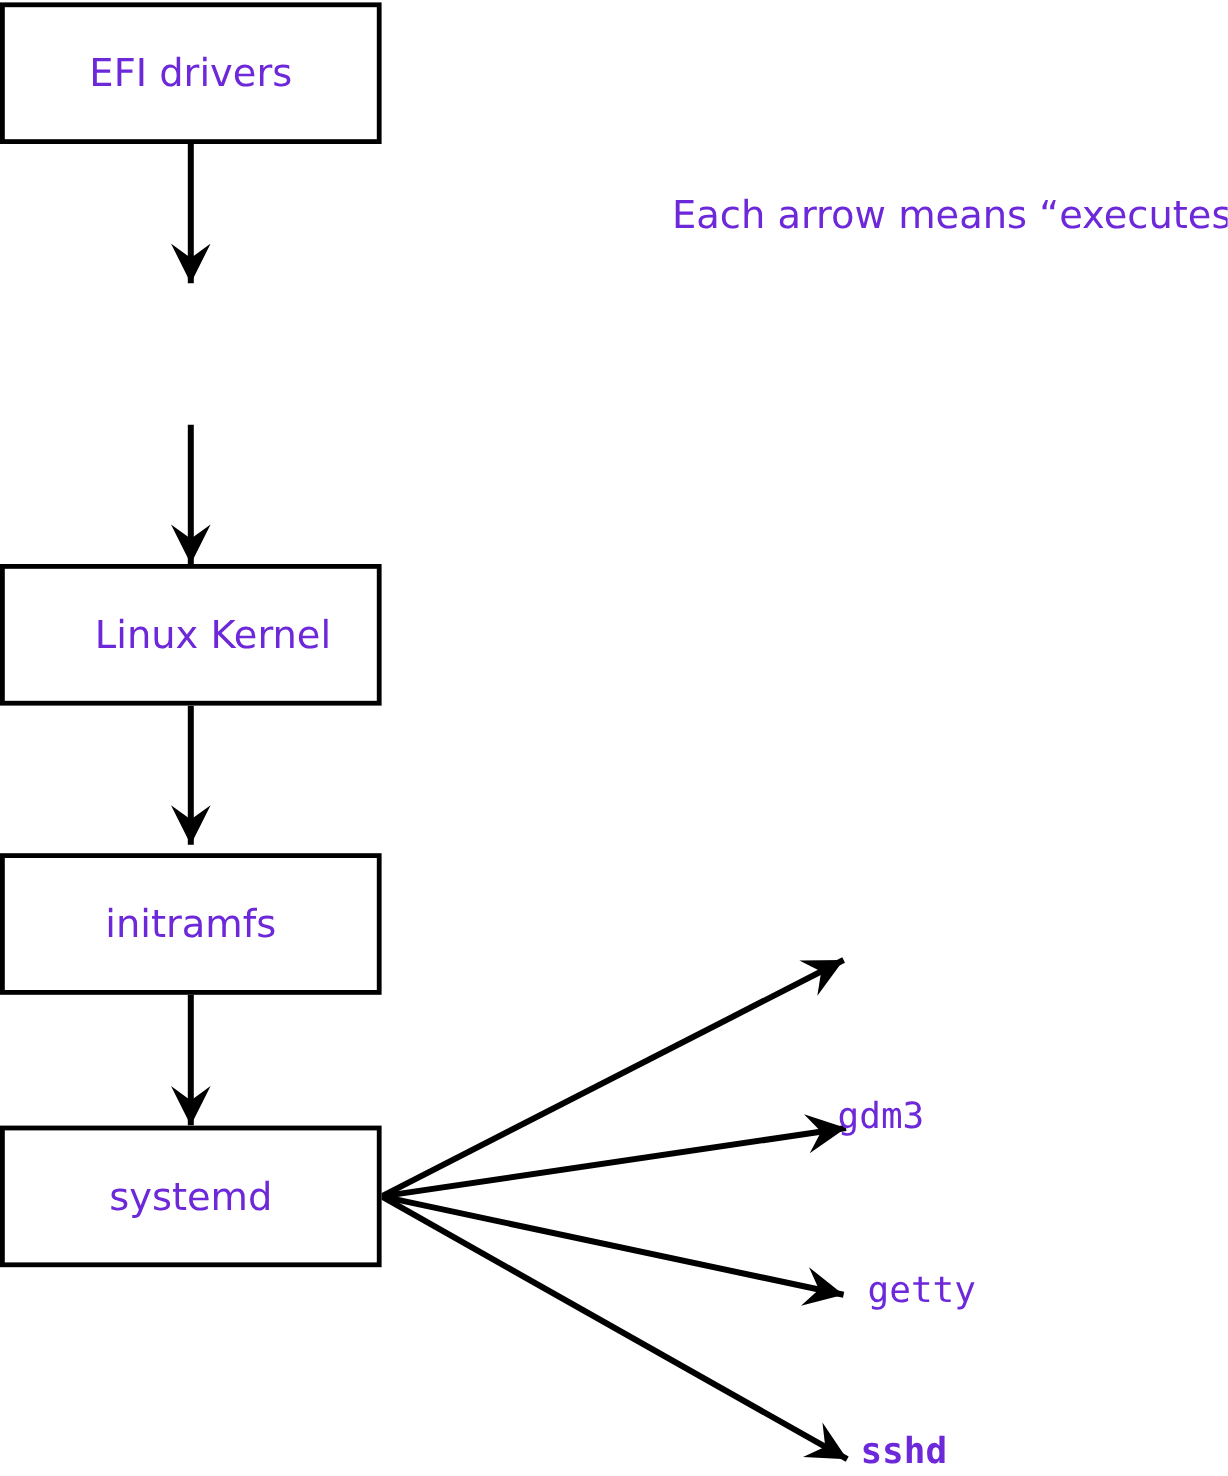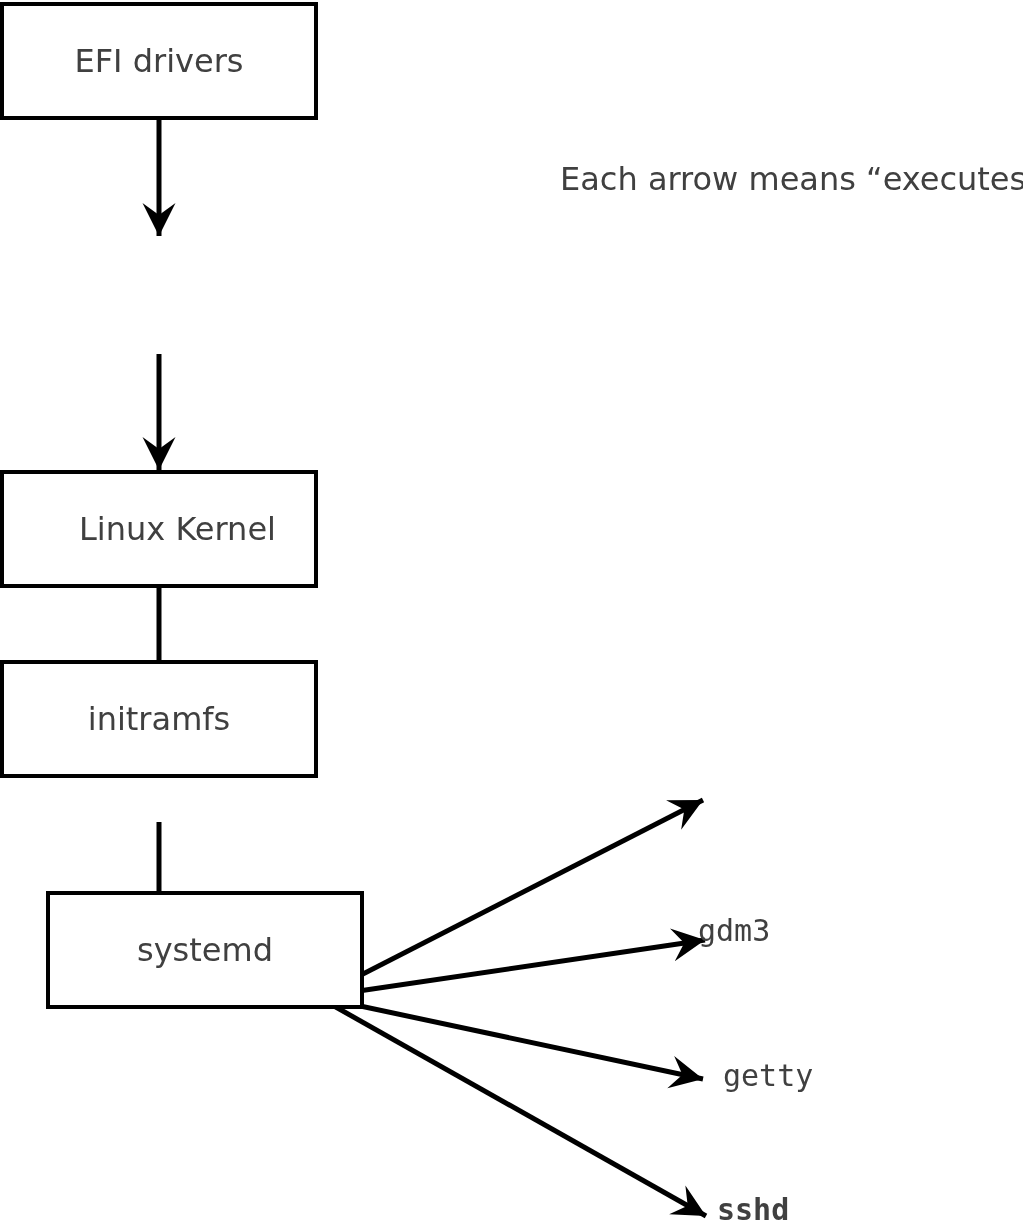--- a/index.html
+++ b/index.html
@@ -1,21 +1,21 @@
 <!DOCTYPE html>
 <html><head>
 <meta charset="utf-8">
 <style>
   html, body { margin: 0; padding: 0; }
   .stage {
     position: relative;
     width: 1023px;
     height: 1230px;
     background: #ffffff;
-    color: #404040;
+    color: #6d28d9;
     font-family: "DejaVu Sans", sans-serif;
     overflow: hidden;
   }
   .arrows {
     position: absolute;
     left: 0; top: 0;
     width: 1023px; height: 1230px;
   }
   .arrows line {
     stroke: #000000;
@@ -50,22 +50,22 @@
     position: absolute;
     left: 560px;
     top: 160px;
     font-size: 32px;
     line-height: 38px;
     white-space: nowrap;
   }
   .box-1 { top: 2px; }
   .box-2 { top: 236px; }
   .box-3 { top: 470px; padding-left: 37px; }
-  .box-4 { top: 660px; }
-  .box-5 { top: 891px; margin-left: 46px; }
+  .box-4 { top: 711px; }
+  .box-5 { top: 938px; }
   .proc-1 { left: 725px; top: 774px; }
   .proc-2 { left: 698px; top: 912px; }
   .proc-3 { left: 723px; top: 1057px; }
   .proc-4 { left: 717px; top: 1191px; font-weight: bold; }
 </style>
 </head>
 <body>
 
 <div class="stage">
 

